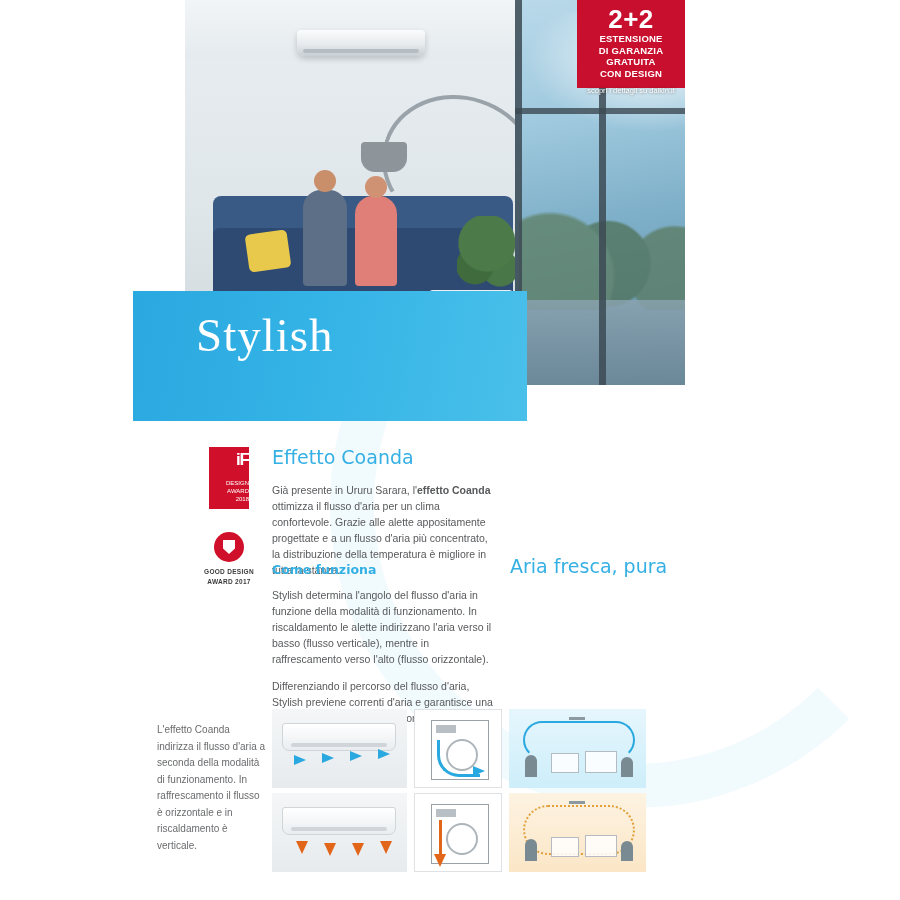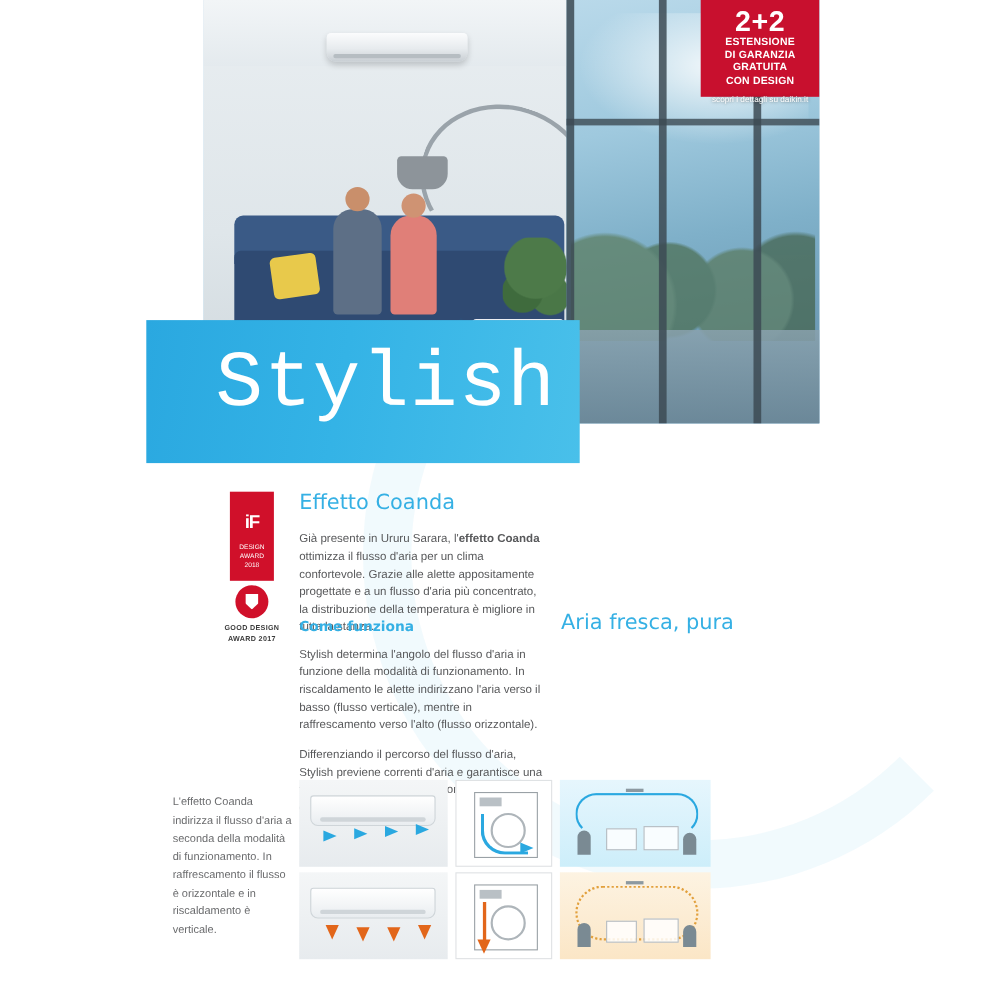--- a/index.html
+++ b/index.html
@@ -14,21 +14,21 @@
     color: #4a4a4a;
     overflow: hidden;
     position: relative;
   }
 
   
   .hero {
     position: absolute;
     left: 185px;
     top: 0;
-    width: 560px;
+    width: 500px;
     height: 385px;
     overflow: hidden;
     background: linear-gradient(160deg, #cfe2ef 0%, #b9d7e8 35%, #a9cadd 60%, #8fb9d0 100%);
   }
   
   .hero .wall {
     position: absolute;
     left: 0; top: 0;
     width: 330px; height: 385px;
     background: linear-gradient(180deg, #e9eef1 0%, #dfe6ea 55%, #cdd6db 100%);
@@ -226,49 +226,49 @@
     top: 291px;
     width: 394px;
     height: 130px;
     background: linear-gradient(100deg, #2aa8e0 0%, #34b3e6 45%, #49c0ea 100%);
   }
   .banner .banner-title {
     position: absolute;
     left: 63px;
     top: 17px;
     color: #ffffff;
-    font-size: 72px;
+    font-size: 47px;
     font-weight: 300;
     letter-spacing: 1px;
-    font-family: Liberation Mono, monospace;
+    font-family: Liberation Serif, serif;
   }
 
   
   .watermark {
     position: absolute;
     left: 330px; top: 200px;
     width: 520px; height: 520px;
     border: 44px solid rgba(0,160,220,.055);
     border-radius: 50%;
     border-right-color: transparent;
     border-top-color: transparent;
     pointer-events: none;
   }
 
   
   .award-if {
     position: absolute;
     left: 209px; top: 447px;
-    width: 40px; height: 81px;
+    width: 40px; height: 62px;
     background: #d0102a;
     color: #fff;
-    text-align: center;
+    text-align: right;
     font-size: 6px;
     line-height: 1.3;
-    padding-top: 17px;
+    padding-top: 2px;
     box-sizing: border-box;
   }
   .award-if .if-mark {
     font-size: 17px;
     font-weight: bold;
     letter-spacing: -1px;
     display: block;
     margin-bottom: 9px;
   }
   .award-gd {

